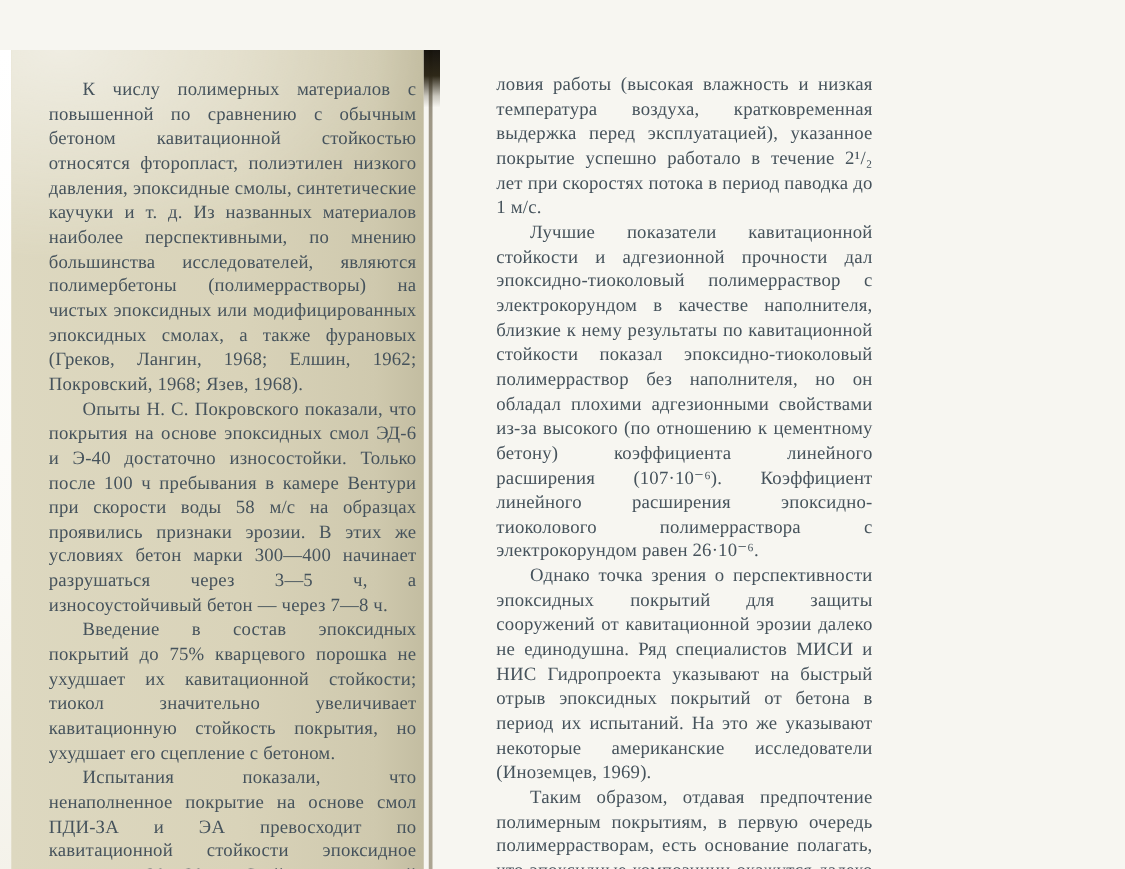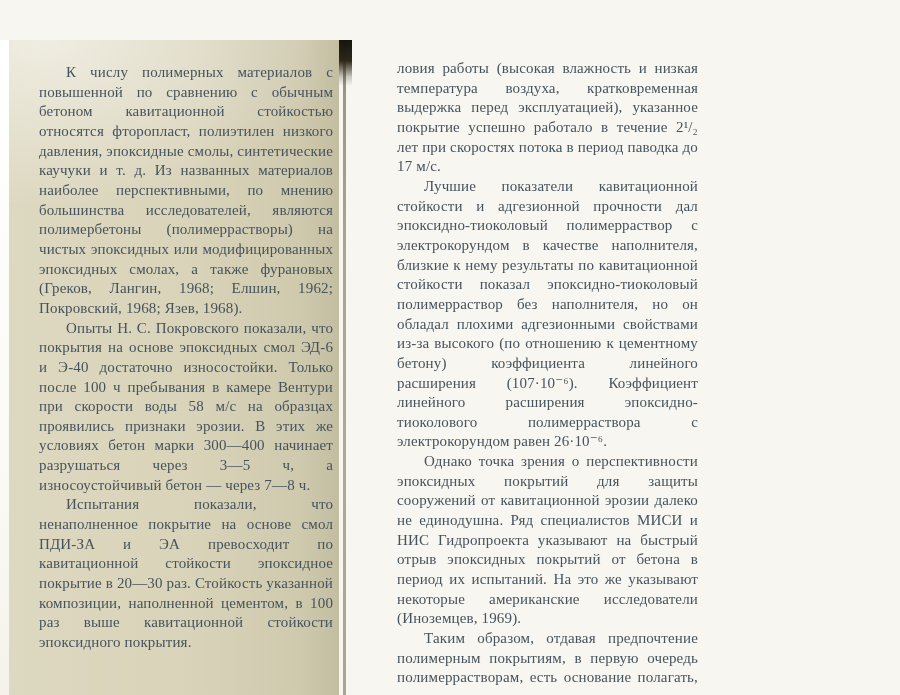--- a/index.html
+++ b/index.html
@@ -91,31 +91,32 @@
 </head>
 <body>
 
 <div class="spread">
   <div class="scan-edge-left"></div>
 
   <div class="page page-left">
     <div class="page-text">
       <p>К числу полимерных материалов с повышенной по сравнению с обычным бетоном кавитационной стойкостью относятся фторопласт, полиэтилен низкого давления, эпоксидные смолы, синтетические каучуки и т. д. Из названных материалов наиболее перспективными, по мнению большинства исследователей, являются полимербетоны (полимеррастворы) на чистых эпоксидных или модифицированных эпоксидных смолах, а также фурановых (Греков, Лангин, 1968; Елшин, 1962; Покровский, 1968; Язев, 1968).</p>
       <p>Опыты Н. С. Покровского показали, что покрытия на основе эпоксидных смол ЭД-6 и Э-40 достаточно износостойки. Только после 100 ч пребывания в камере Вентури при скорости воды 58 м/с на образцах проявились признаки эрозии. В этих же условиях бетон марки 300—400 начинает разрушаться через 3—5 ч, а износоустойчивый бетон — через 7—8 ч.</p>
+      <p>Введение в состав эпоксидных покрытий до 75% кварцевого порошка не ухудшает их кавитационной стойкости; тиокол значительно увеличивает кавитационную стойкость покрытия, но ухудшает его сцепление с бетоном.</p>
       <p>Испытания показали, что ненаполненное покрытие на основе смол ПДИ-ЗА и ЭА превосходит по кавитационной стойкости эпоксидное покрытие в 20—30 раз. Стойкость указанной композиции, наполненной цементом, в 100 раз выше кавитационной стойкости эпоксидного покрытия.</p>
 
     </div>
     <div class="page-number num-left">120</div>
   </div>
 
   <div class="spine"></div>
 
   <div class="page page-right">
     <div class="page-text">
-      <p class="no-indent">ловия работы (высокая влажность и низкая температура воздуха, кратковременная выдержка перед эксплуатацией), указанное покрытие успешно работало в течение 2¹/₂ лет при скоростях потока в период паводка до 17 м/с.</p>
+      <p class="no-indent">ловия работы (высокая влажность и низкая температура воздуха, кратковременная выдержка перед эксплуатацией), указанное покрытие успешно работало в течение 2¹/₂ лет при скоростях потока в период паводка до 1 м/с.</p>
       <p>Лучшие показатели кавитационной стойкости и адгезионной прочности дал эпоксидно-тиоколовый полимерраствор с электрокорундом в качестве наполнителя, близкие к нему результаты по кавитационной стойкости показал эпоксидно-тиоколовый полимерраствор без наполнителя, но он обладал плохими адгезионными свойствами из-за высокого (по отношению к цементному бетону) коэффициента линейного расширения (107·10⁻⁶). Коэффициент линейного расширения эпоксидно-тиоколового полимерраствора с электрокорундом равен 26·10⁻⁶.</p>
       <p>Однако точка зрения о перспективности эпоксидных покрытий для защиты сооружений от кавитационной эрозии далеко не единодушна. Ряд специалистов МИСИ и НИС Гидропроекта указывают на быстрый отрыв эпоксидных покрытий от бетона в период их испытаний. На это же указывают некоторые американские исследователи (Иноземцев, 1969).</p>
       <p>Таким образом, отдавая предпочтение полимерным покрытиям, в первую очередь полимеррастворам, есть основание полагать, что эпоксидные композиции окажутся далеко не единственными при разработке кавитационных покрытий. В частности, особого внимания заслуживают полимербетоны на фурановых смолах, которые значительно дешевле и менее дефицитны, чем эпоксидные.</p>
       <p>Результаты испытаний кавитационной стойкости полимербетонов (табл. 18) показывают, что ненаполненному полимеру присуща невысокая кавитационная стойкость, что связано с быстрым водонасыщением образцов в момент испытания и соответствующим ухудшением механических свойств полимера. Наполнение полимера графитовым порошком, несмотря на низкую кавитационную стойкость самого графита,</p>
     </div>
     <div class="page-number num-right">134</div>
   </div>
 </div>
 
 </body></html>

